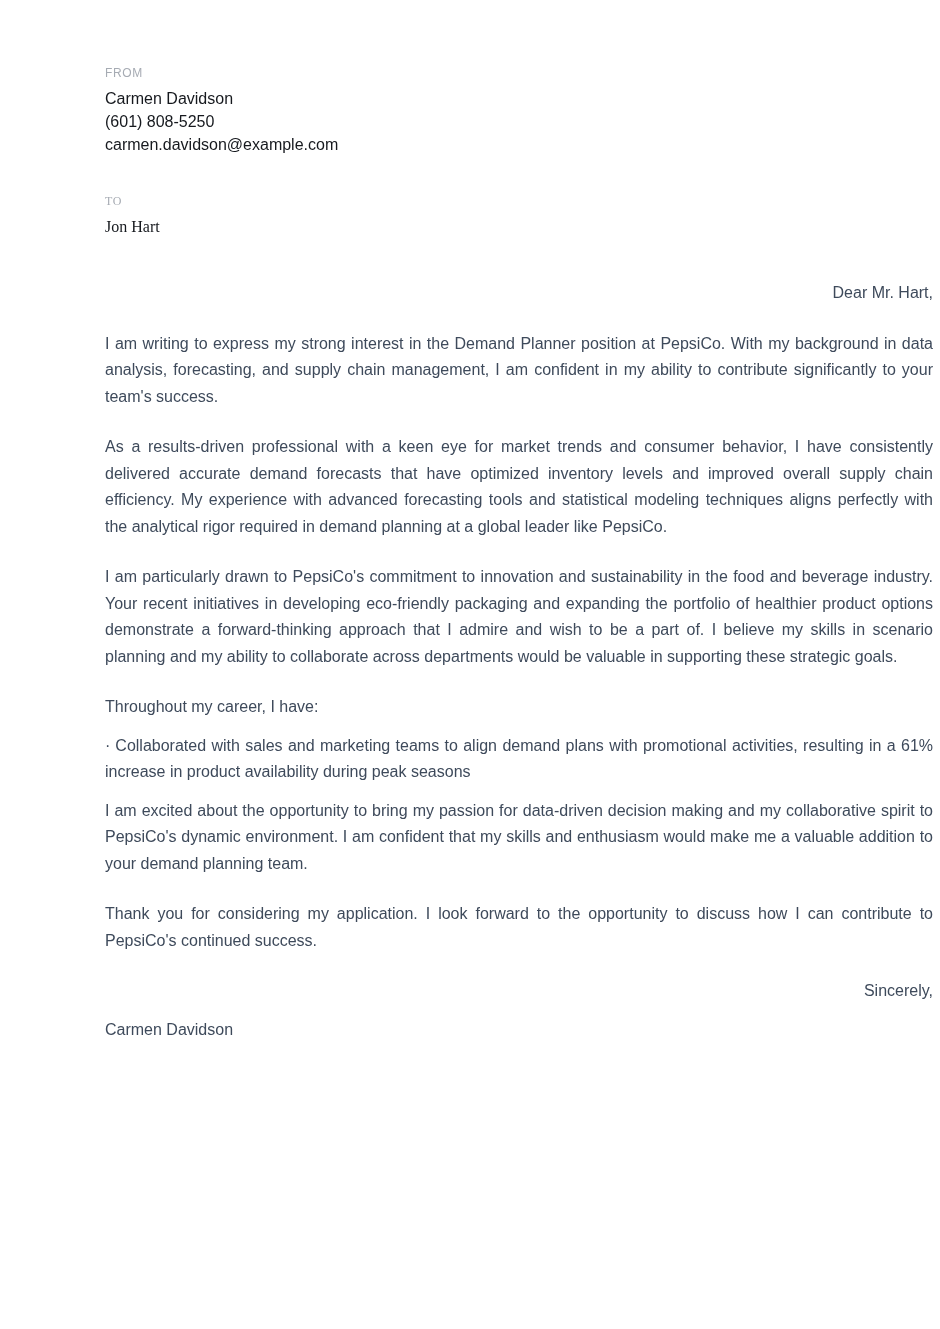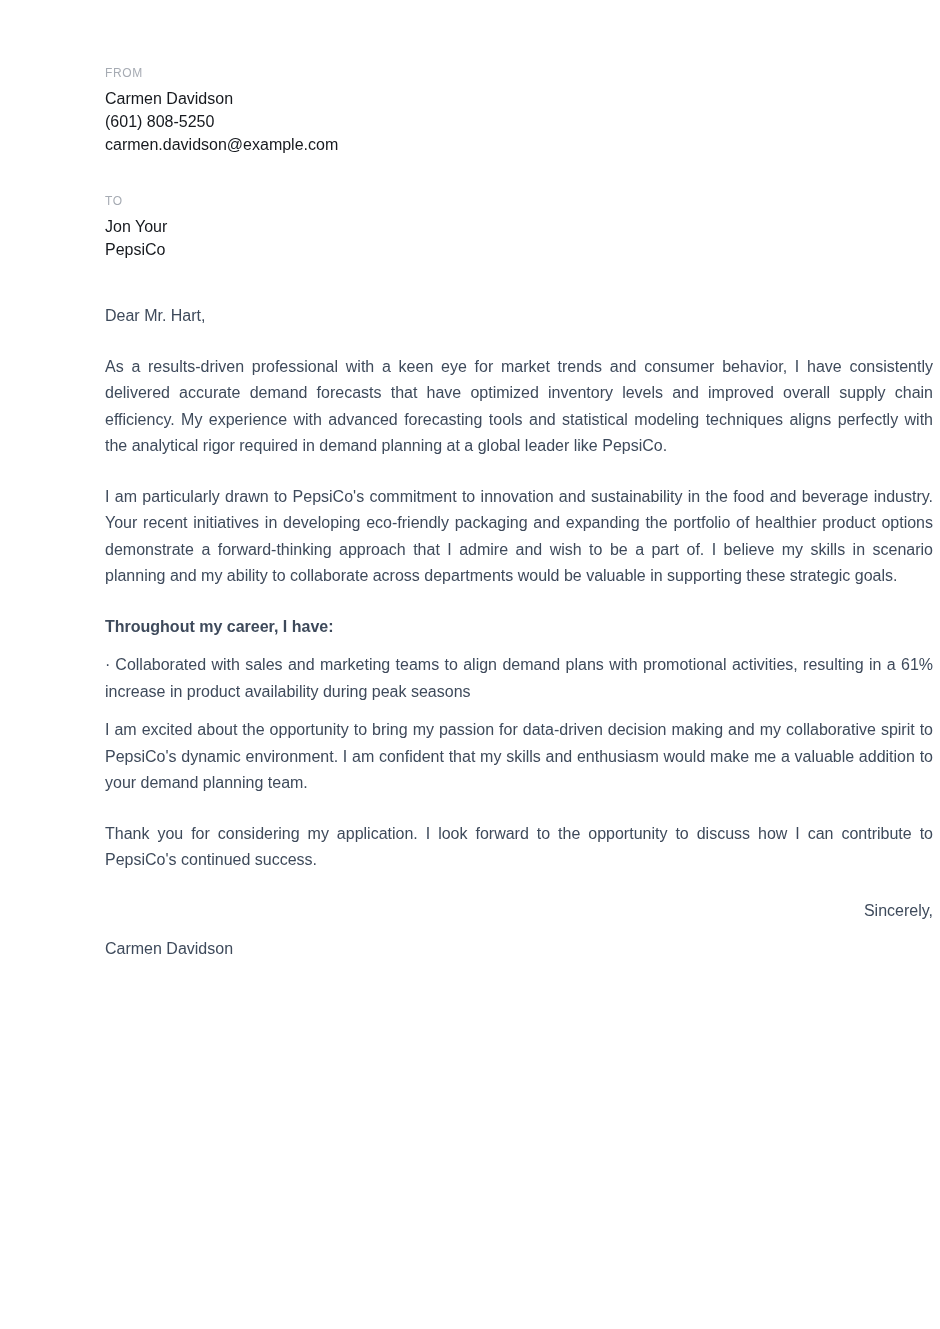--- a/index.html
+++ b/index.html
@@ -33,34 +33,34 @@
   .contact-line {
     font-size: 16px;
     line-height: 23px;
     color: #16191e;
   }
   .from-block {
     margin: 0 0 38px 0;
   }
   .to-block {
     margin: 0 0 42px 0;
+    font-family: Liberation Serif, serif;
   }
   .body-text {
     font-size: 16px;
     line-height: 26.5px;
     color: #3e4a5b;
     margin: 0 0 24px 0;
     text-align: justify;
   }
   .salutation {
-    text-align: left;
+    text-align: right;
   }
   .mb-sm {
     margin-bottom: 12px;
-    font-weight: bold;
   }
   .bullet {
     margin: 0 0 12px 0;
   }
   .bullet.last {
     margin-bottom: 24px;
   }
   .bullet-marker {
     margin-right: 5px;
   }
@@ -80,27 +80,27 @@
 
   <div class="from-block">
     <div class="section-label">FROM</div>
     <div class="contact-line">Carmen Davidson</div>
     <div class="contact-line">(601) 808-5250</div>
     <div class="contact-line">carmen.davidson@example.com</div>
   </div>
 
   <div class="to-block">
     <div class="section-label">TO</div>
-    <div class="contact-line">Jon Your</div>
-    <div class="contact-line">PepsiCo</div>
+    <div class="contact-line">Jon Hart</div>
   </div>
 
   <div>
     <p class="body-text salutation">Dear Mr. Hart,</p>
 
+    <p class="body-text">I am writing to express my strong interest in the Demand Planner position at PepsiCo. With my background in data analysis, forecasting, and supply chain management, I am confident in my ability to contribute significantly to your team's success.</p>
     <p class="body-text">As a results-driven professional with a keen eye for market trends and consumer behavior, I have consistently delivered accurate demand forecasts that have optimized inventory levels and improved overall supply chain efficiency. My experience with advanced forecasting tools and statistical modeling techniques aligns perfectly with the analytical rigor required in demand planning at a global leader like PepsiCo.</p>
     <p class="body-text">I am particularly drawn to PepsiCo's commitment to innovation and sustainability in the food and beverage industry. Your recent initiatives in developing eco-friendly packaging and expanding the portfolio of healthier product options demonstrate a forward-thinking approach that I admire and wish to be a part of. I believe my skills in scenario planning and my ability to collaborate across departments would be valuable in supporting these strategic goals.</p>
 
     <p class="body-text mb-sm">Throughout my career, I have:</p>
 
     <p class="body-text bullet"><span class="bullet-marker">·</span><span>Collaborated with sales and marketing teams to align demand plans with promotional activities, resulting in a 61% increase in product availability during peak seasons</span></p>
 
     <p class="body-text">I am excited about the opportunity to bring my passion for data-driven decision making and my collaborative spirit to PepsiCo's dynamic environment. I am confident that my skills and enthusiasm would make me a valuable addition to your demand planning team.</p>
     <p class="body-text">Thank you for considering my application. I look forward to the opportunity to discuss how I can contribute to PepsiCo's continued success.</p>
 

